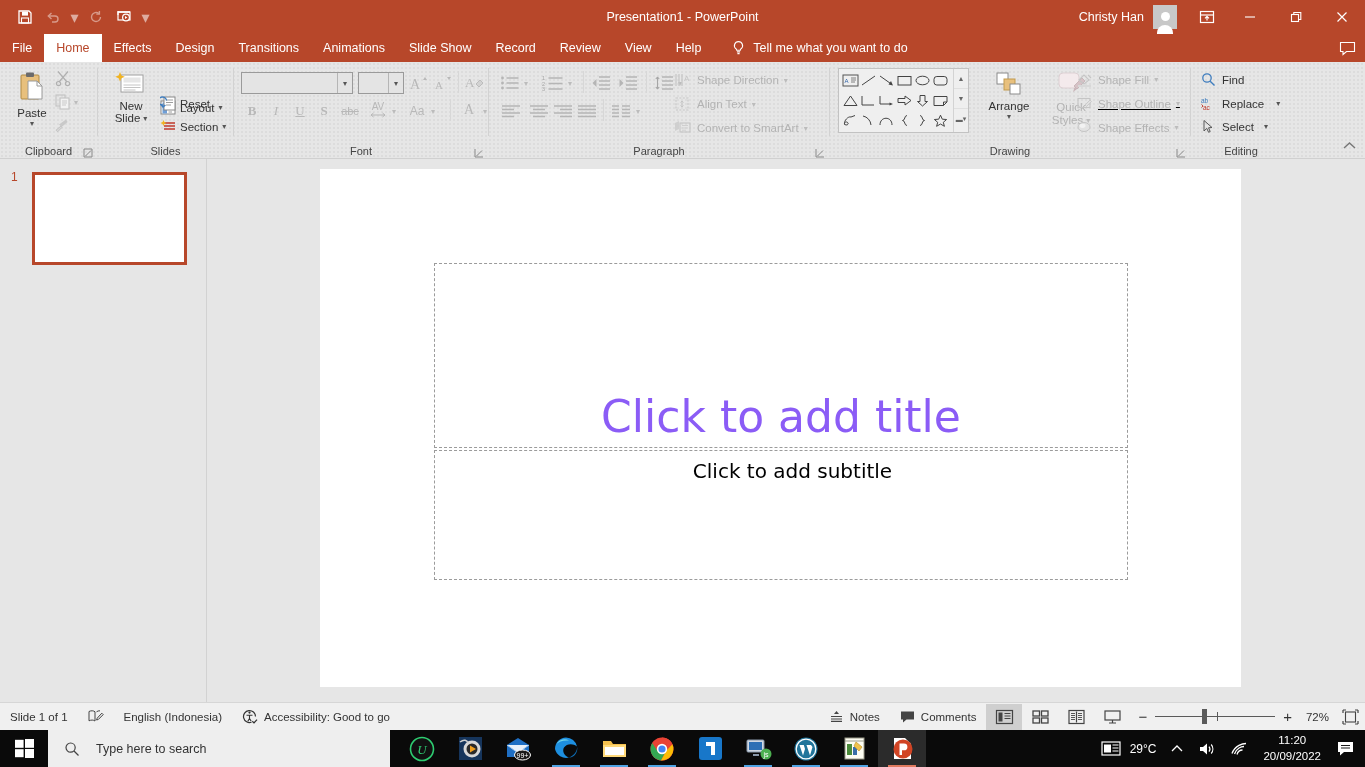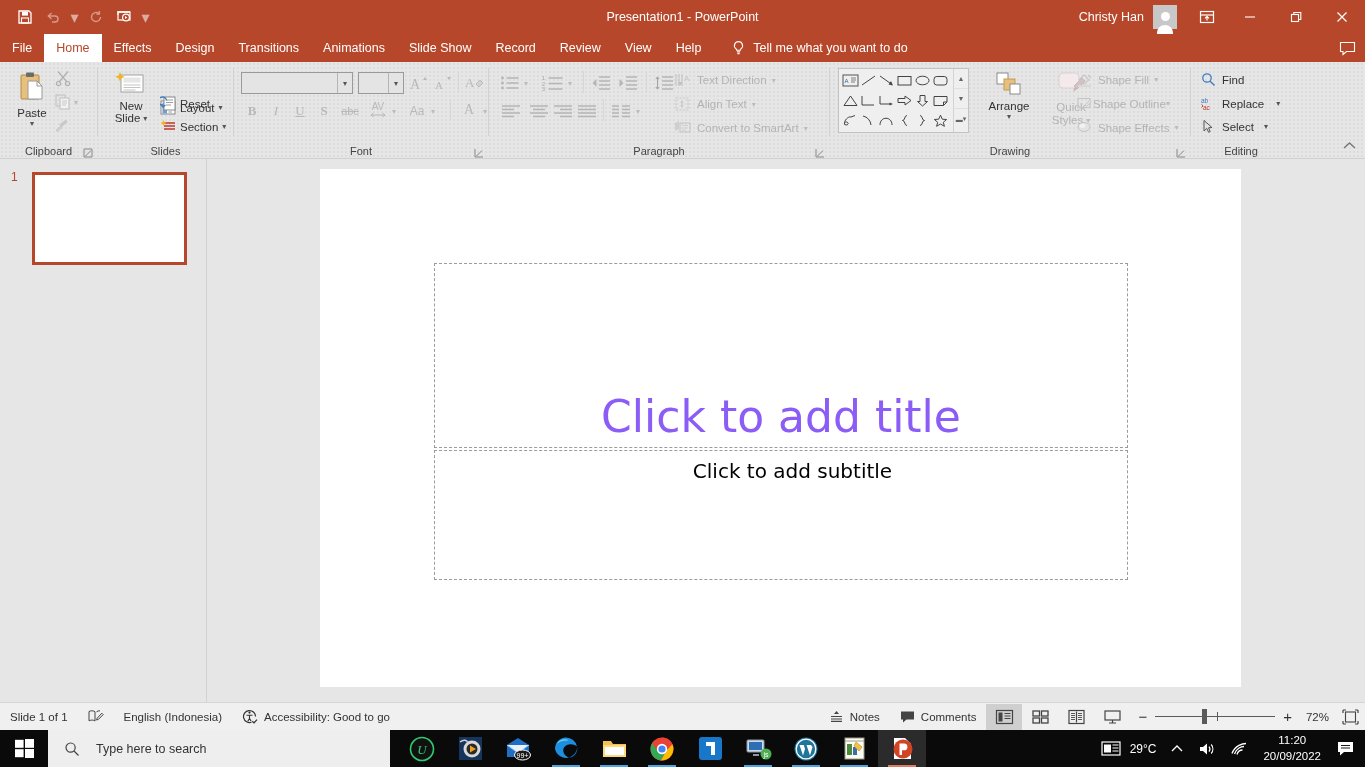--- a/index.html
+++ b/index.html
@@ -491,21 +491,21 @@
             <path d="M1 2h7M1 5.5h7M1 9h7M1 12.5h7M11 2h8M11 5.5h8M11 9h8M11 12.5h8" stroke="#b5b5b5" stroke-width="1.3"></path>
           </svg>
       </div>
       <span class="cr dim" style="position:absolute;left:147px;top:45px;">▾</span>
 
       <div class="btn" style="position:absolute;left:185px;top:10px;gap:5px;">
         <svg width="18" height="16" viewBox="0 0 18 16">
             <path d="M2 2v12M5 2v12M8 2v12" stroke="#c5c5c5" stroke-width="1.2"></path>
             <text x="10" y="9" font-size="8" fill="#c5c5c5" font-family="Liberation Sans, sans-serif">A</text>
           </svg>
-        <span class="lbl-dim">Text Direction</span>
+        <span class="lbl-dim">Shape Direction</span>
         <span class="cr dim">▾</span>
       </div>
       <div class="btn" style="position:absolute;left:185px;top:34px;gap:5px;">
         <svg width="18" height="16" viewBox="0 0 18 16">
             <rect x="2" y="2" width="12" height="12" fill="none" stroke="#c5c5c5" stroke-width="1.1" stroke-dasharray="2 1.4"></rect>
             <path d="M8 5v6M8 5 6.6 6.6M8 5l1.4 1.6M8 11l-1.4-1.6M8 11l1.4-1.6" stroke="#c5c5c5" stroke-width="1" fill="none"></path>
           </svg>
         <span class="lbl-dim">Align Text</span>
         <span class="cr dim">▾</span>
       </div>
@@ -663,21 +663,21 @@
 
       <div class="btn" style="position:absolute;left:246px;top:10px;gap:5px;">
         <svg width="17" height="15" viewBox="0 0 17 15">
             <path d="M3 8 L8 3 L13 8 L8 12z" fill="none" stroke="#c5c5c5" stroke-width="1.1"></path>
             <path d="M12 3 L15 6" stroke="#c5c5c5" stroke-width="1.1"></path>
             <rect x="2" y="13" width="13" height="2" fill="#d8d8d8"></rect>
           </svg>
         <span class="lbl-dim">Shape Fill</span>
         <span class="cr dim">▾</span>
       </div>
-      <div class="btn" style="position:absolute;left:246px;top:34px;">
+      <div class="btn" style="position:absolute;left:246px;top:34px;gap:5px;text-decoration:underline;">
         <svg width="17" height="15" viewBox="0 0 17 15">
             <rect x="2" y="2.5" width="12" height="9" fill="none" stroke="#c5c5c5" stroke-width="1.1"></rect>
             <path d="M9 9 L14 4 L15.5 5.5 L10.5 10.5z" fill="#e0e0e0" stroke="#c5c5c5" stroke-width=".8"></path>
           </svg>
         <span class="lbl-dim">Shape Outline</span>
         <span class="cr dim">▾</span>
       </div>
       <div class="btn" style="position:absolute;left:246px;top:58px;gap:5px;">
         <svg width="17" height="15" viewBox="0 0 17 15">
             <ellipse cx="8" cy="7" rx="6" ry="4.5" fill="#e2e2e2" stroke="#c5c5c5" stroke-width="1"></ellipse>

